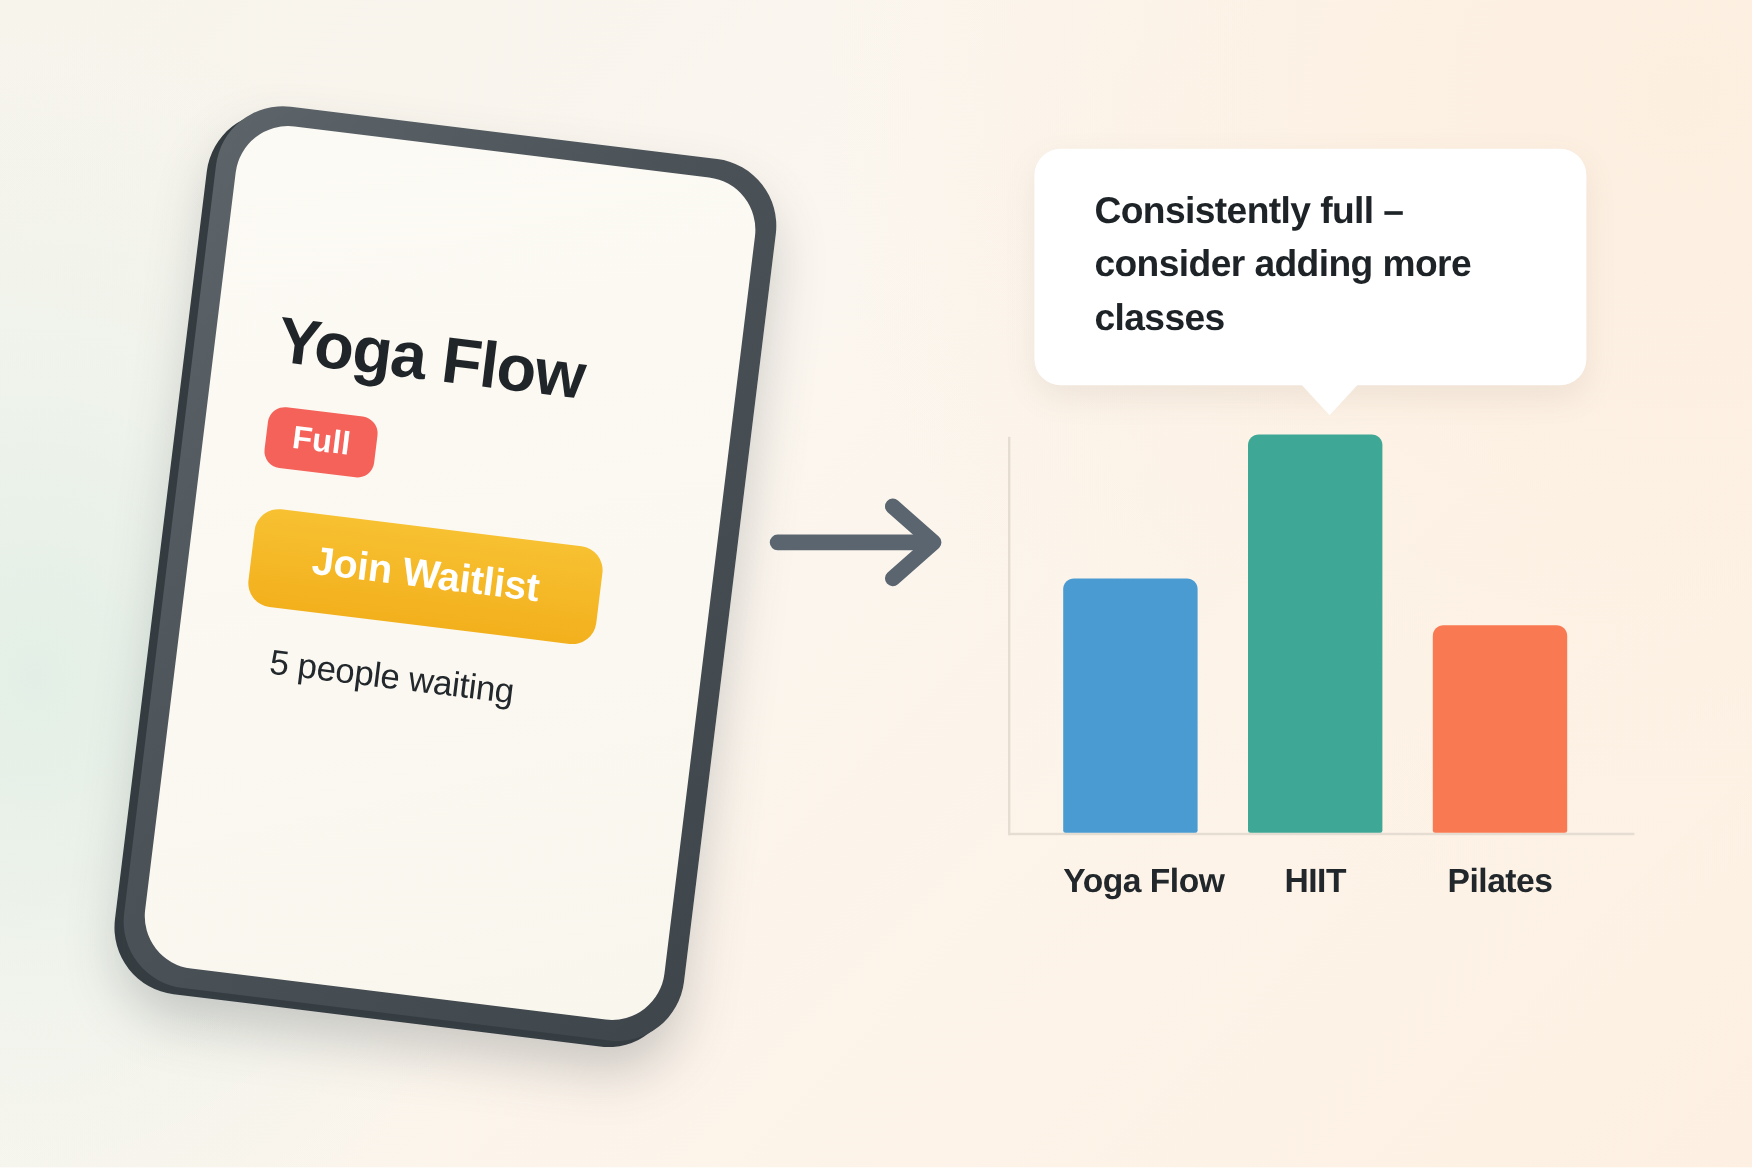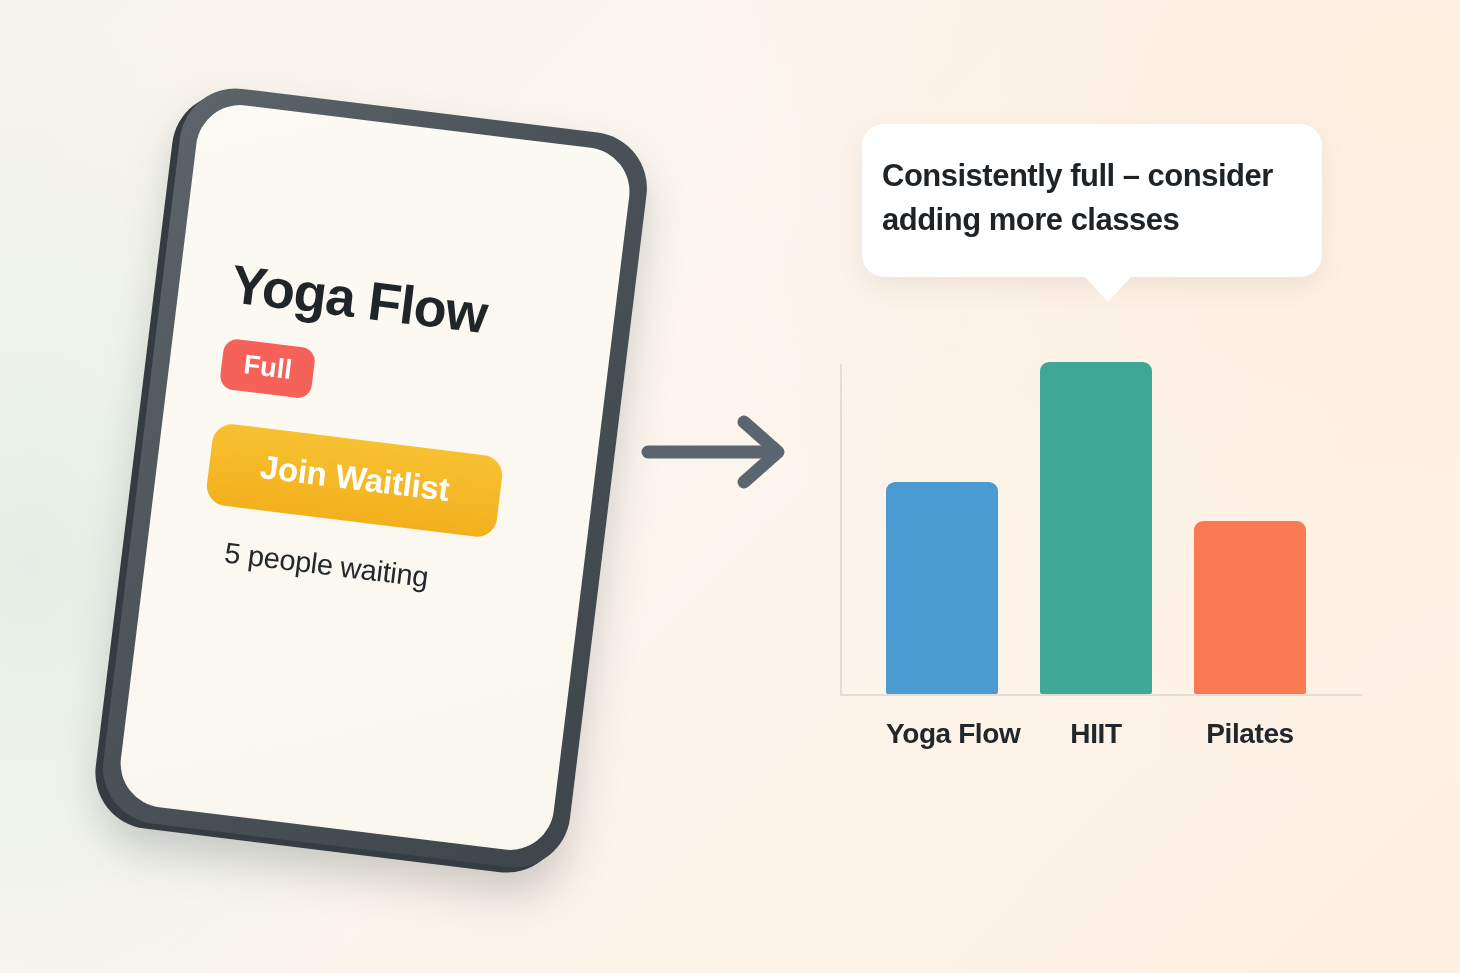--- a/index.html
+++ b/index.html
@@ -181,21 +181,21 @@
   }
 
   
   .callout {
     position: absolute;
     left: 862px;
     top: 124px;
     width: 460px;
     background: #ffffff;
     border-radius: 22px;
-    padding: 30px 36px 34px 20px;
+    padding: 30px 36px 34px 50px;
     box-shadow: 0 10px 26px rgba(120,100,80,0.10);
   }
   .callout-text {
     font-size: 31px;
     font-weight: bold;
     line-height: 1.43;
     color: #1d2327;
     letter-spacing: -0.5px;
     margin: 0;
   }

